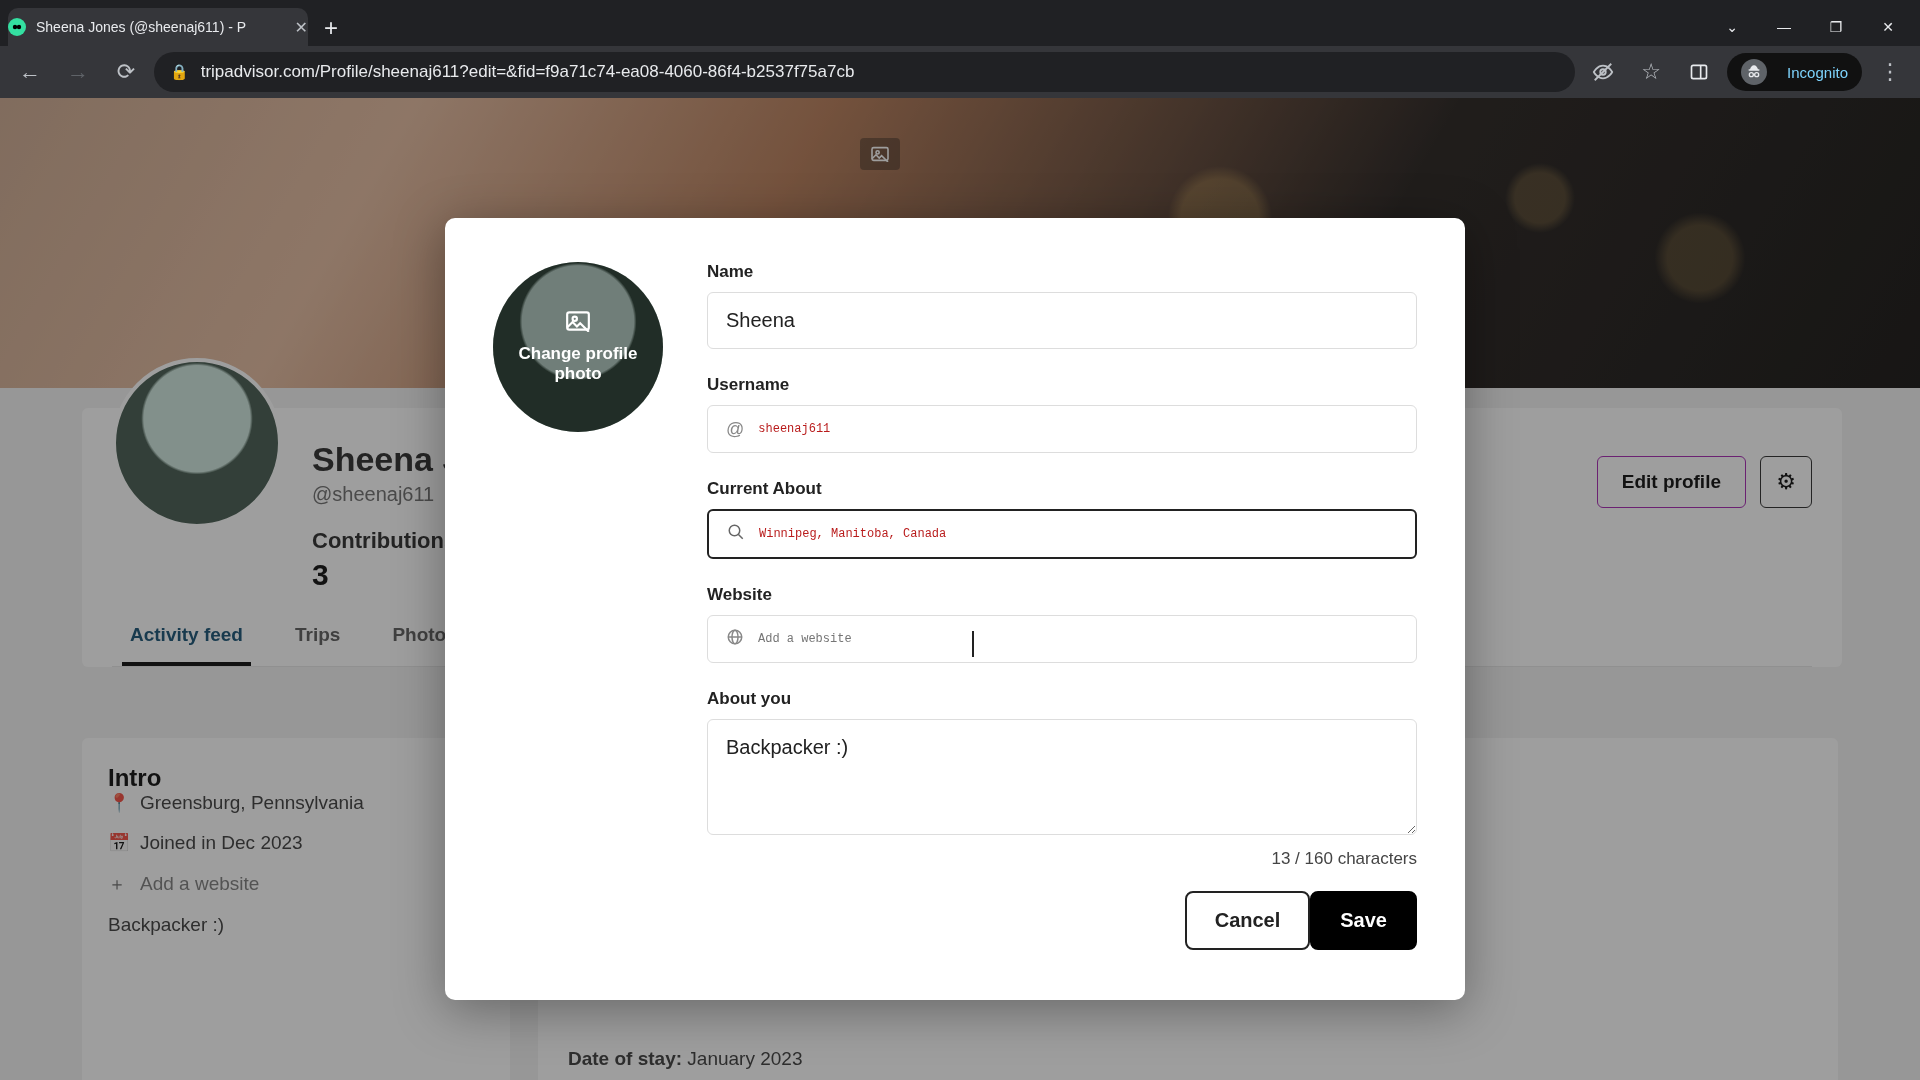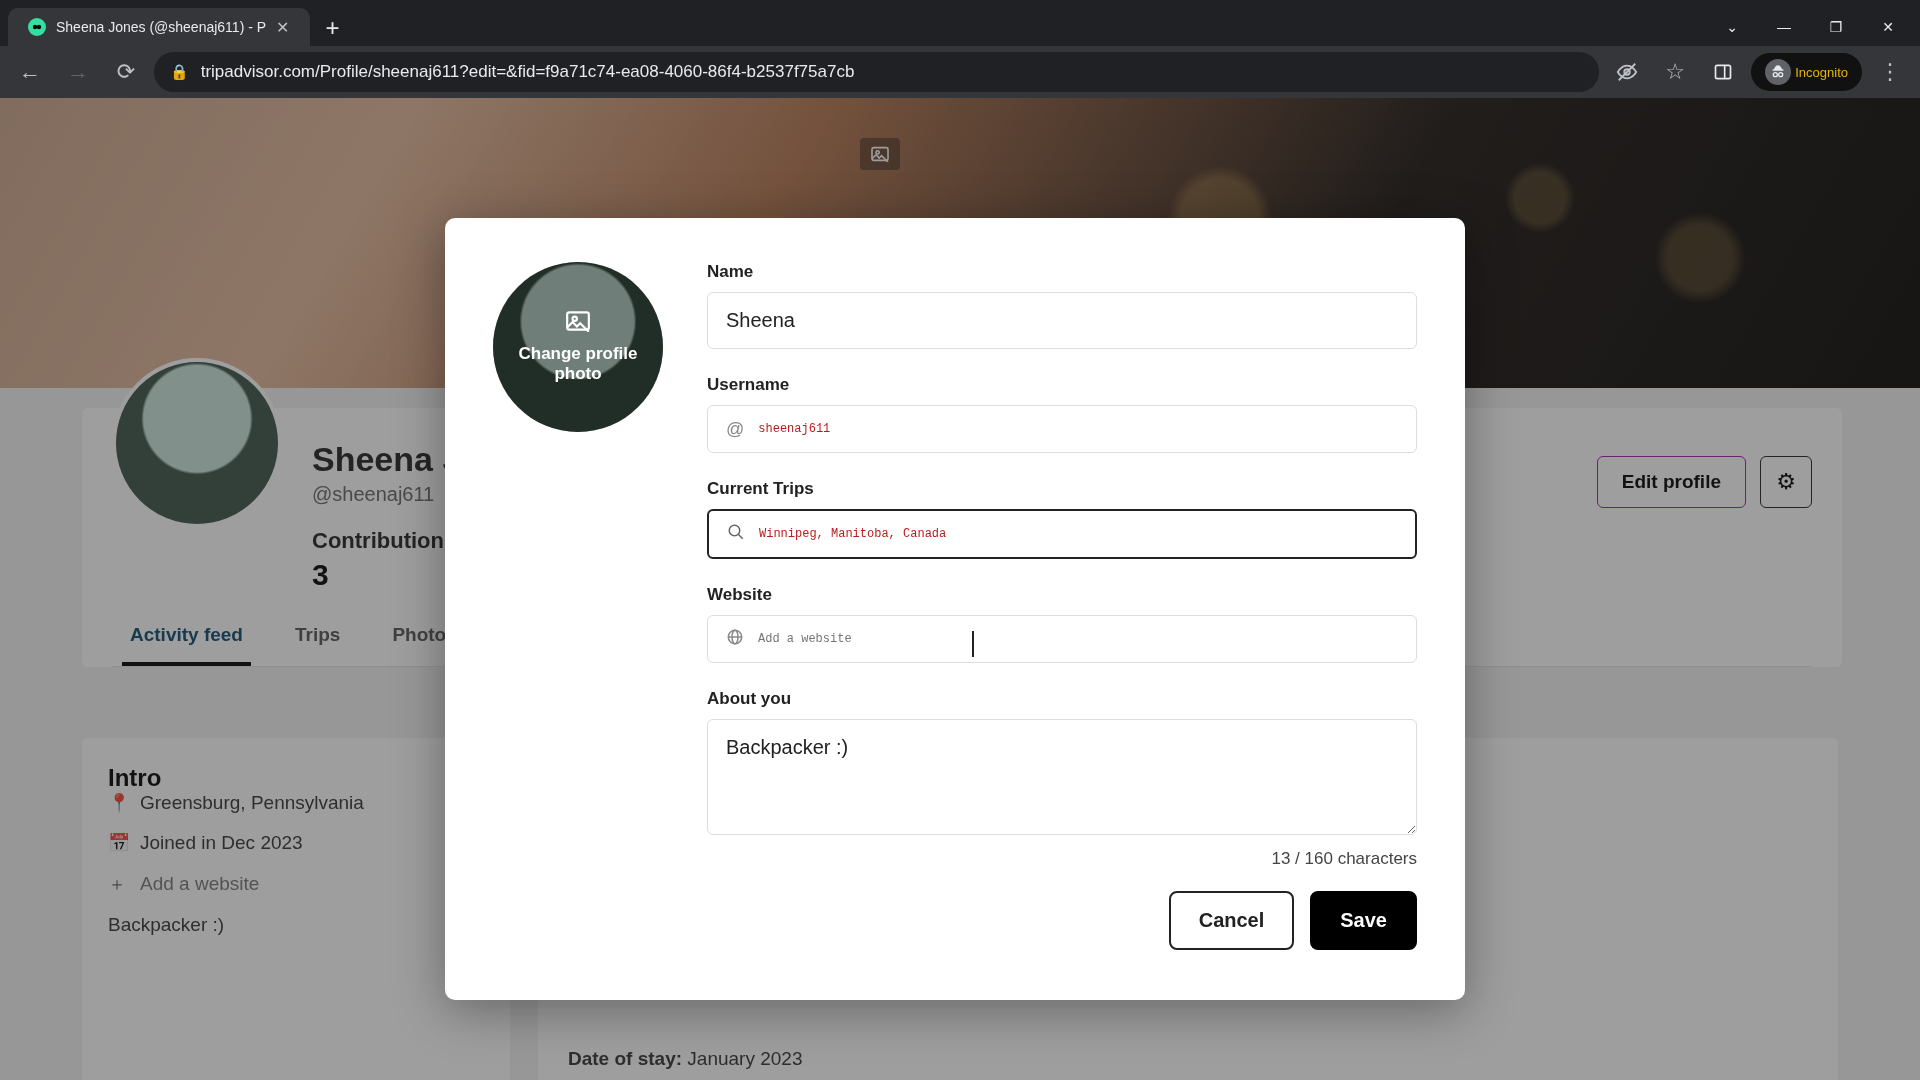--- a/index.html
+++ b/index.html
@@ -1,36 +1,36 @@
 <!DOCTYPE html>
 <html><head>
 <meta charset="utf-8">
 <style>
   * { box-sizing: border-box; margin: 0; padding: 0; }
   html, body { width: 1920px; height: 1080px; overflow: hidden; font-family: -apple-system, BlinkMacSystemFont, "Segoe UI", Arial, sans-serif; }
   body { background: #202124; }
 
   
   .tabbar { height: 46px; background: #202124; display: flex; align-items: flex-end; padding-left: 8px; }
-  .tab { display: flex; align-items: center; background: #35363a; height: 38px; border-radius: 10px 10px 0 0; padding: 0 20px; color: #e8eaed; font-size: 14px; gap: 10px; min-width: 300px; }
+  .tab { display: flex; align-items: center; background: #35363a; height: 38px; border-radius: 10px 10px 0 0; padding: 0 0; color: #e8eaed; font-size: 14px; gap: 10px; min-width: 300px; }
   .favicon { width: 18px; height: 18px; background: #34e0a1; border-radius: 50%; display: flex; align-items: center; justify-content: center; font-size: 12px; }
   .tab-title { flex: 1; overflow: hidden; text-overflow: ellipsis; white-space: nowrap; }
   .tab-close { font-size: 16px; color: #bdc1c6; }
   .new-tab { color: #e8eaed; font-size: 24px; padding: 0 16px 4px; }
   .win-controls { margin-left: auto; display: flex; align-items: center; gap: 4px; padding-right: 8px; height: 38px; }
   .win-controls span { color: #e8eaed; width: 48px; height: 30px; display: flex; align-items: center; justify-content: center; font-size: 14px; }
 
   .toolbar { height: 52px; background: #35363a; display: flex; align-items: center; padding: 0 10px; gap: 8px; }
   .nav-btn { color: #bdc1c6; width: 40px; height: 40px; display: flex; align-items: center; justify-content: center; font-size: 22px; border-radius: 50%; }
   .nav-btn.disabled { color: #5f6368; }
   .addrbar { flex: 1; background: #202124; border-radius: 24px; height: 40px; display: flex; align-items: center; padding: 0 16px; gap: 12px; color: #e8eaed; font-size: 17px; }
   .addrbar .lock { font-size: 15px; }
   .addr-text { color: #e8eaed; }
   .toolbar-right { display: flex; align-items: center; gap: 8px; }
-  .incog-chip { display: flex; align-items: center; gap: 4px; background: #111; border-radius: 24px; padding: 6px 14px; color: #eab308; font-size: 13px; }
+  .incog-chip { display: flex; align-items: center; gap: 20px; background: #111; border-radius: 24px; padding: 6px 14px; color: #7dd3fc; font-size: 15px; }
   .avatar-circ { width: 26px; height: 26px; border-radius: 50%; background: #5f6368; display: flex; align-items: center; justify-content: center; }
 
   
   .viewport { position: relative; width: 1920px; height: 982px; background: #f2f2f2; overflow: hidden; }
   .coverphoto { position: absolute; left: 0; top: 0; right: 0; height: 290px; background: linear-gradient(120deg, #caa58a 0%, #e2b79a 20%, #b3754f 40%, #1b1512 70%, #0a0806 100%); }
   .coverphoto .bokeh { position: absolute; right: 60px; top: 40px; width: 800px; height: 200px; background: radial-gradient(circle at 20% 40%, rgba(255,200,100,0.25) 0 6%, transparent 8%), radial-gradient(circle at 60% 30%, rgba(255,200,100,0.2) 0 5%, transparent 7%), radial-gradient(circle at 80% 60%, rgba(255,200,100,0.2) 0 5%, transparent 7%), radial-gradient(circle at 40% 70%, rgba(255,200,100,0.15) 0 5%, transparent 7%); }
   .cover-edit { position: absolute; left: 860px; top: 40px; width: 40px; height: 32px; background: rgba(0,0,0,0.35); border-radius: 4px; display: flex; align-items: center; justify-content: center; color: #fff; font-size: 18px; }
 
   .profile-card { position: absolute; left: 82px; top: 310px; width: 1760px; background: #fff; border-radius: 6px; padding: 24px 30px 0; }
   .profile-top { display: flex; gap: 30px; }
@@ -75,21 +75,21 @@
   .field-group { margin-bottom: 26px; }
   .field-label { font-size: 17px; font-weight: 600; color: #222; margin-bottom: 10px; display: block; }
   .text-input { width: 100%; border: 1px solid #ddd; border-radius: 6px; padding: 16px 18px; font-size: 20px; color: #222; font-family: inherit; }
   .icon-input { display: flex; align-items: center; width: 100%; border: 1px solid #ddd; border-radius: 6px; padding: 0 18px; }
   .icon-input.focused { border: 2px solid #222; }
   .icon-input .pre-icon { color: #888; font-size: 18px; margin-right: 14px; }
   .icon-input input { border: 0; outline: 0; padding: 16px 0; font-size: 12px; flex: 1; font-family: Liberation Mono, monospace; color: #b91c1c; }
   textarea.text-input { resize: vertical; height: 116px; }
   .char-count { text-align: right; font-size: 17px; color: #444; margin-top: 10px; }
 
-  .modal-actions { display: flex; justify-content: flex-end; gap: 16px; margin-top: 22px; }
+  .modal-actions { display: flex; justify-content: flex-end; margin-top: 22px; }
   .btn { border-radius: 8px; padding: 16px 28px; font-size: 20px; font-weight: 600; cursor: pointer; }
   .btn-outline { background: #fff; border: 2px solid #222; color: #222; }
   .btn-solid { background: #000; border: 2px solid #000; color: #fff; }
 
   
   .text-cursor { position: absolute; width: 2px; height: 26px; background: #222; }
 </style>
 </head>
 <body>
 
@@ -238,21 +238,21 @@
 
         <div class="field-group">
           <label class="field-label">Username</label>
           <div class="icon-input">
             <span class="pre-icon">@</span>
             <input value="sheenaj611" style="">
           </div>
         </div>
 
         <div class="field-group">
-          <label class="field-label">Current Trips</label>
+          <label class="field-label">Current About</label>
           <div class="icon-input focused" style="position:relative">
             <span class="pre-icon">
               <svg width="18" height="18" viewBox="0 0 24 24" fill="none" stroke="#666" stroke-width="2">
                   <circle cx="10" cy="10" r="7"></circle>
                   <line x1="21" y1="21" x2="15" y2="15"></line>
                 </svg>
             </span>
             <input value="Winnipeg, Manitoba, Canada" style="">
           </div>
         </div>

